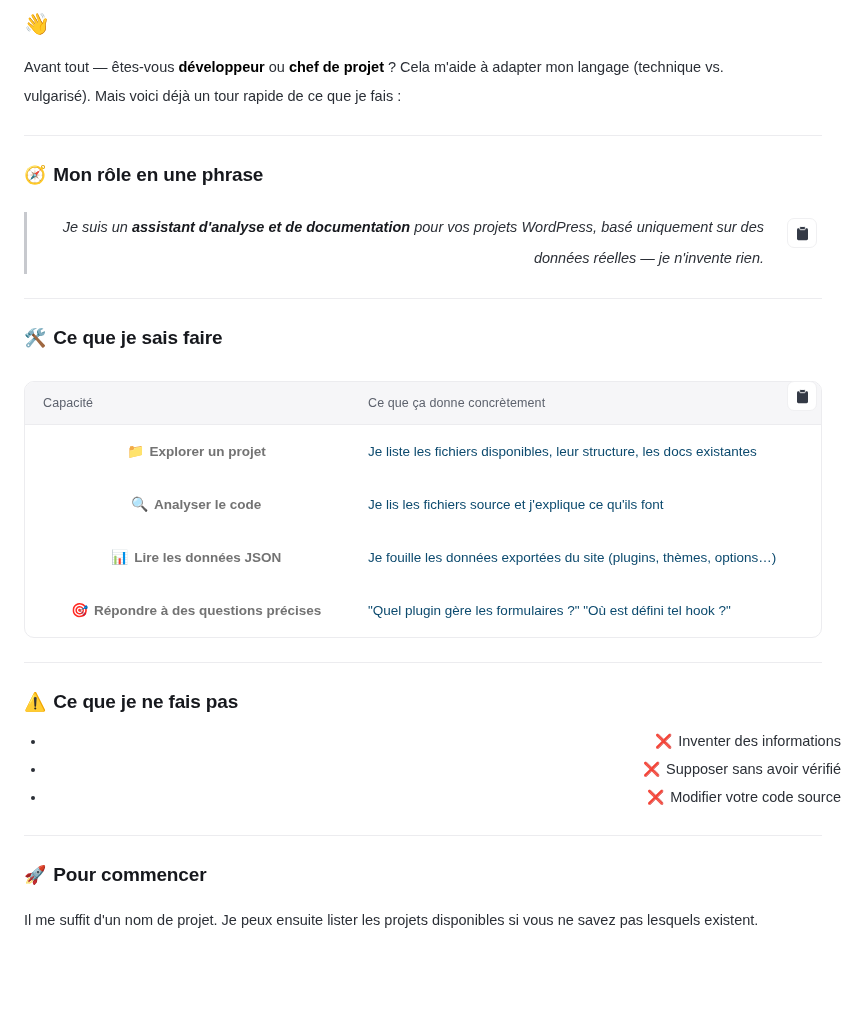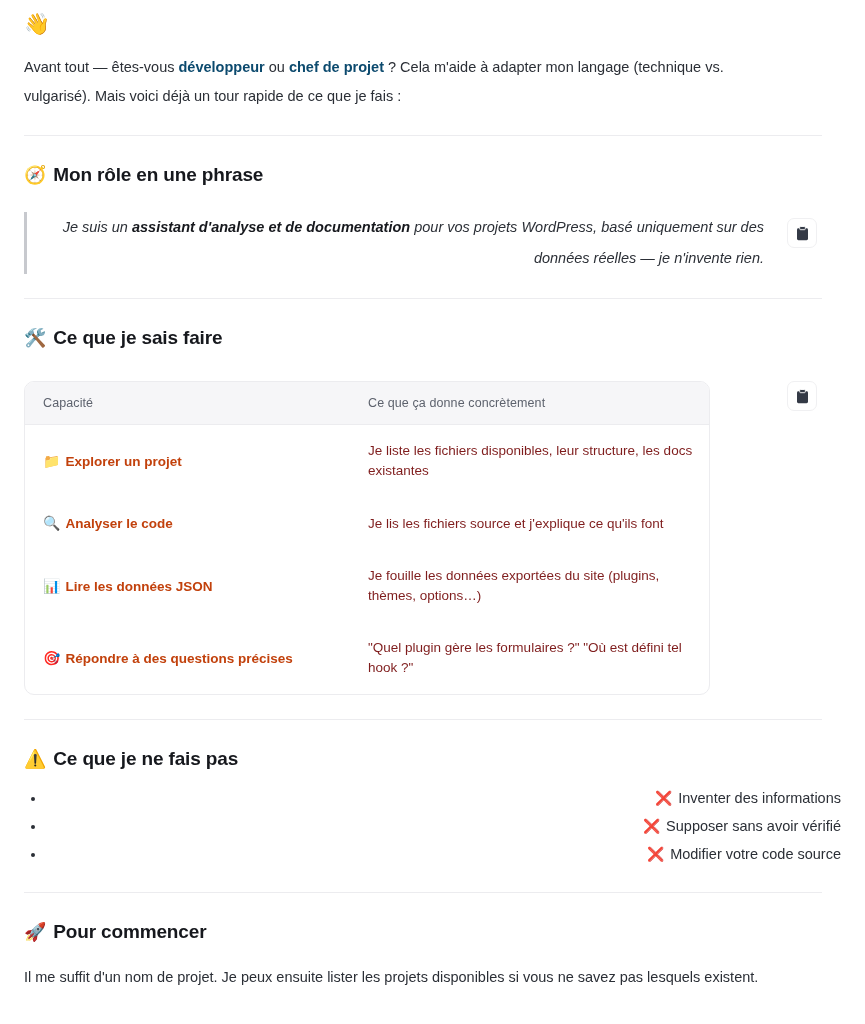--- a/index.html
+++ b/index.html
@@ -54,21 +54,21 @@
   .emoji-h2 { font-size: 18px; line-height: 1; }
 
   
   p.body-text {
     font-size: 14.5px;
     line-height: 29px;
     margin: 18px 0 0 0;
     color: #2b2f36;
     max-width: 760px;
   }
-  p.body-text b { font-weight: 700; color: #0c4a6e; }
+  p.body-text b { font-weight: 700; color: #000000; }
 
   
   hr.rule {
     border: none;
     border-top: 1px solid #ececef;
     margin: 24px 0 0 0;
     height: 0;
     width: 798px;
   }
 
@@ -109,21 +109,21 @@
   .copy-quote { right: 24px; top: 6px; }
   .copy-table { right: 24px; top: 0px; }
 
   
   .table-block {
     position: relative;
     margin-top: 24px;
   }
   .table-card {
     margin-top: 30px;
-    width: 686px;
+    width: 798px;
     border: 1px solid #ececef;
     border-radius: 10px;
     overflow: hidden;
     background: #ffffff;
   }
   table.cap-table {
     width: 100%;
     border-collapse: collapse;
     table-layout: fixed;
   }
@@ -135,27 +135,28 @@
     color: #5d626d;
     padding: 14px 0 14px 18px;
     border-bottom: 1px solid #ececef;
     letter-spacing: 0.1px;
   }
   table.cap-table thead th:first-child { width: 325px; }
   table.cap-table tbody td {
     font-size: 13.5px;
     padding: 16px 0 16px 18px;
     vertical-align: middle;
-    color: #7f1d1d;
+    color: #0c4a6e;
     line-height: 20px;
   }
   table.cap-table tbody td.cap {
     font-weight: 700;
-    color: #c2410c;
+    color: #737373;
     white-space: nowrap;
+    text-align: center;
   }
   table.cap-table tbody td.cap .emoji {
     font-size: 14px;
     margin-right: 5px;
   }
 
   
   ul.dont-list {
     margin: 12px 0 0 0;
     padding-left: 22px;

